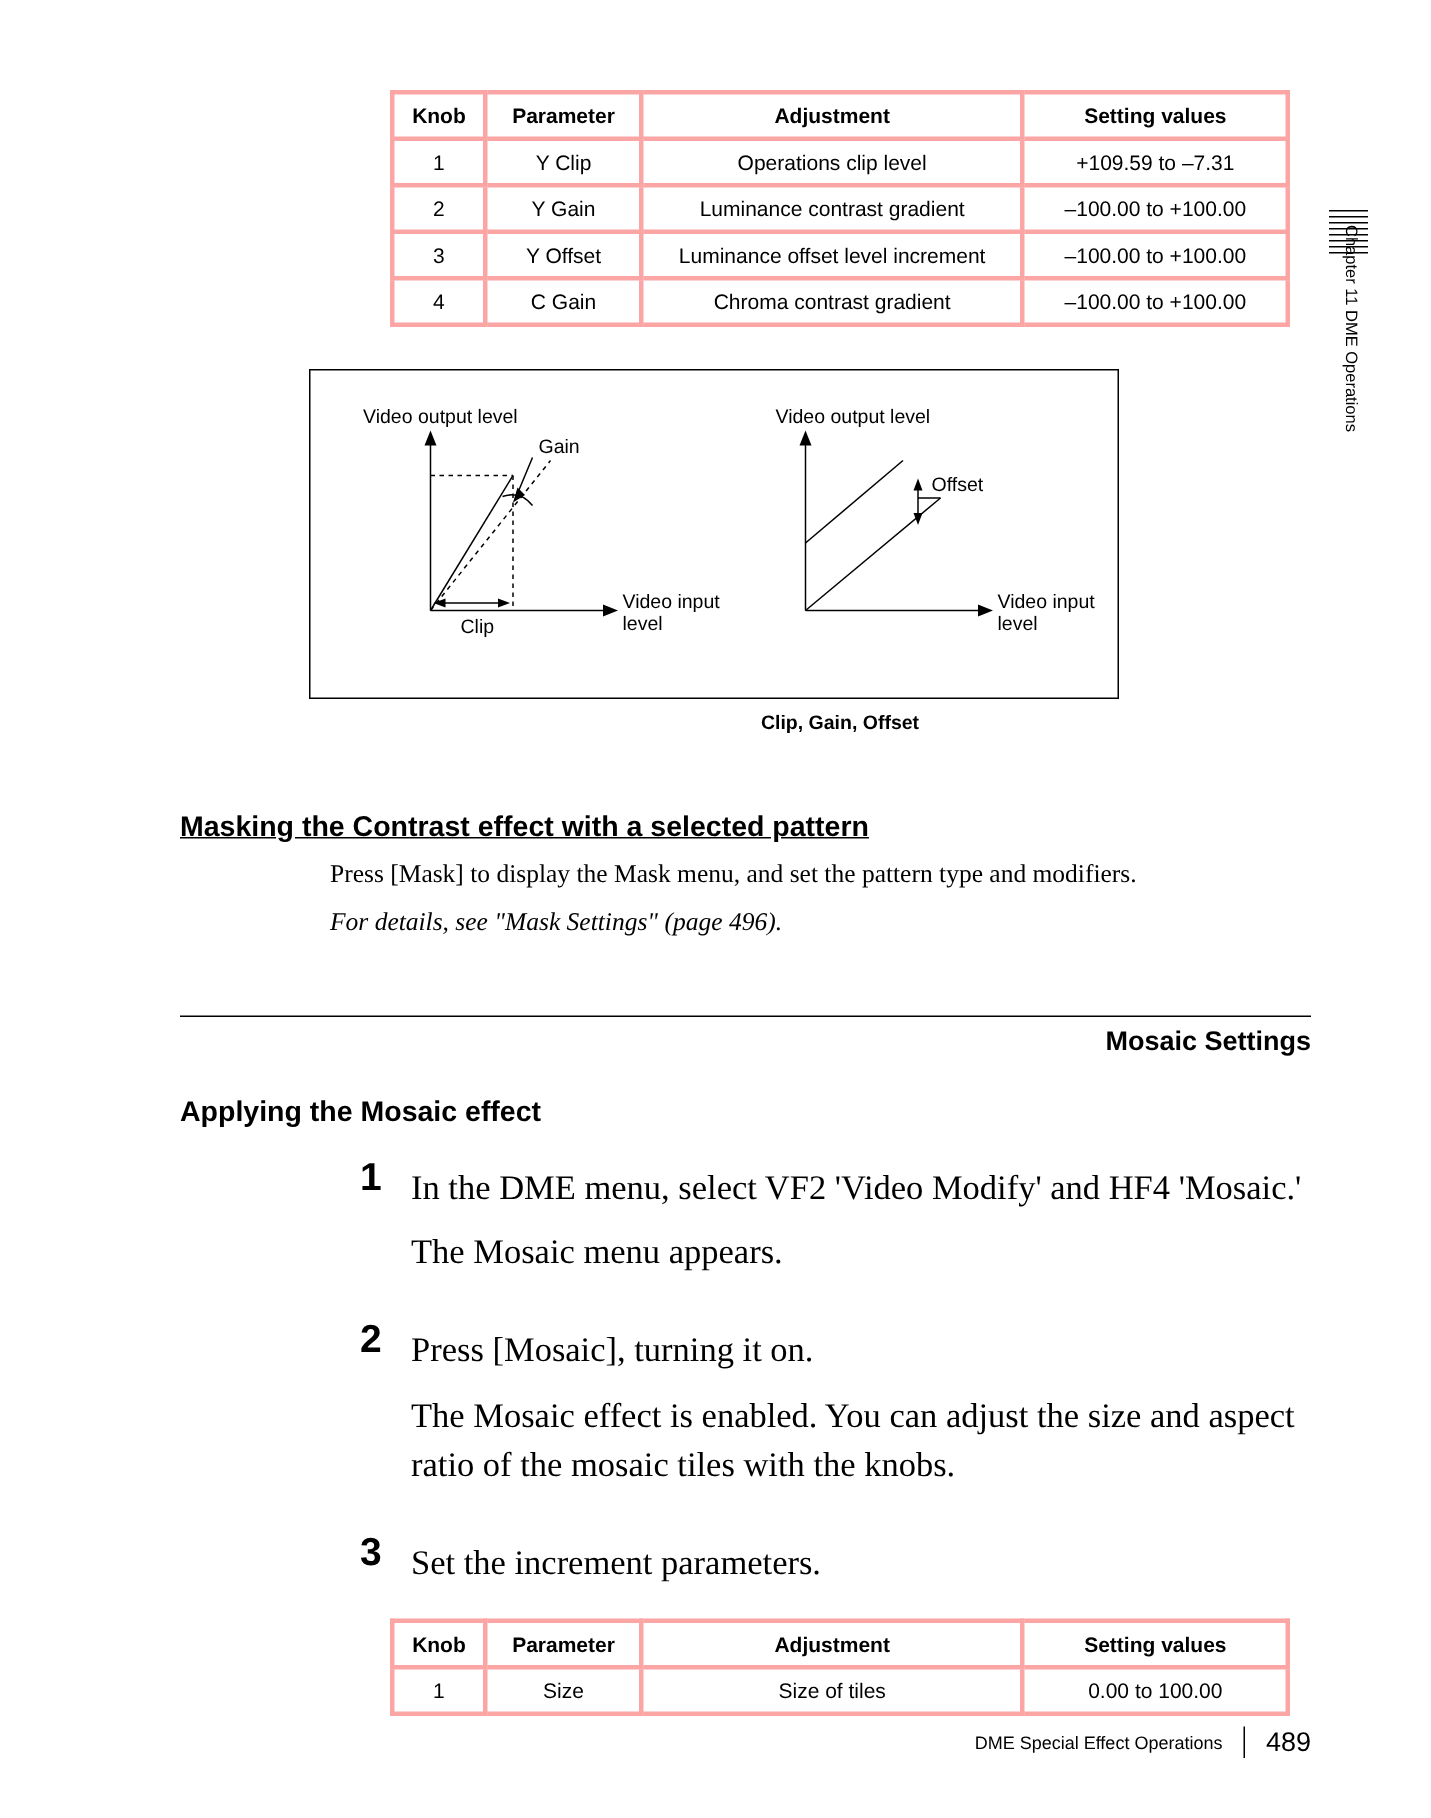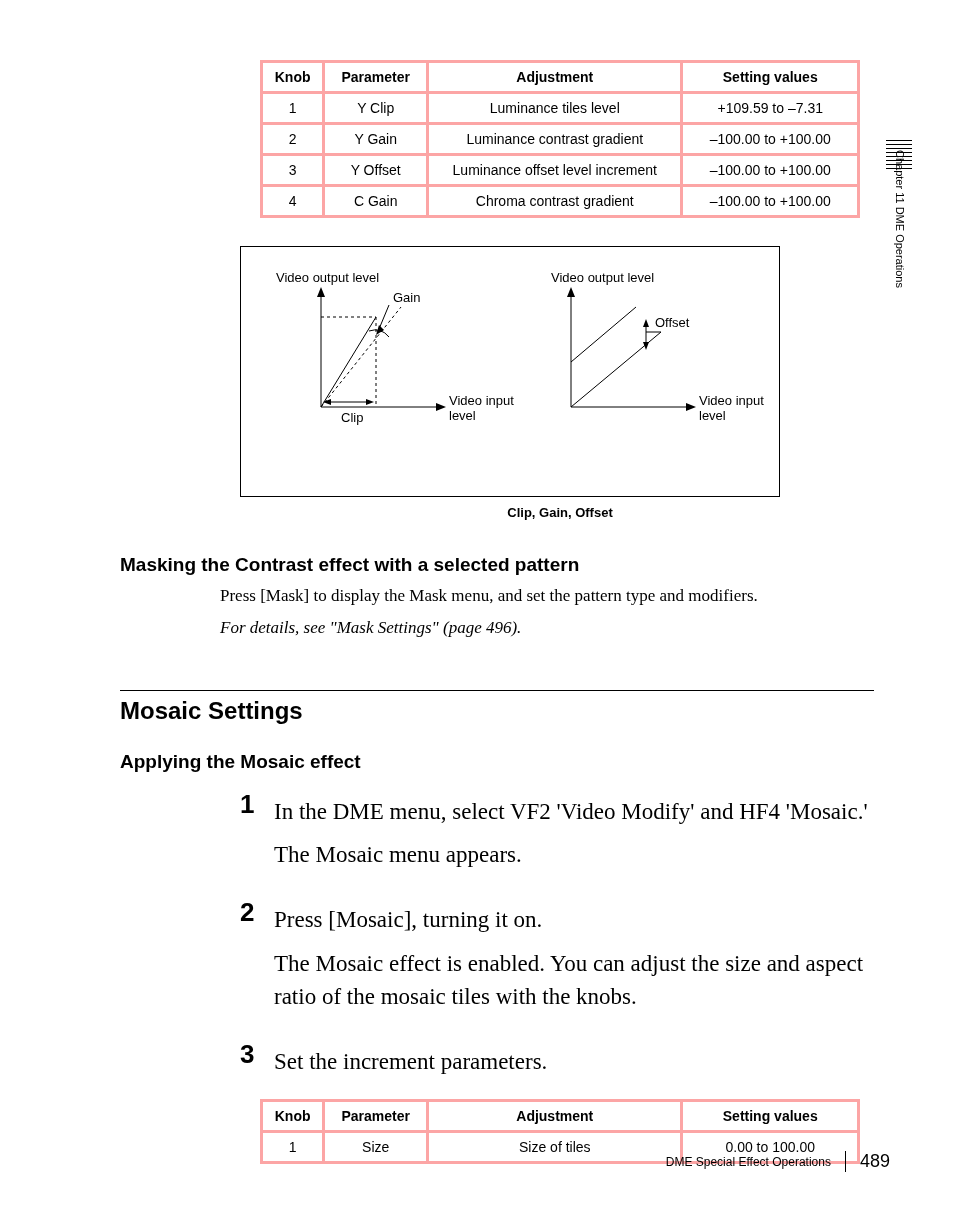--- a/index.html
+++ b/index.html
@@ -29,62 +29,64 @@
   table th {
     font-weight: bold;
   }
   .col-knob { width: 60px; }
   .col-param { width: 100px; }
   .col-adj { width: 245px; margin-left: 47px; }
   .col-set { width: 170px; }
 
   .diagram {
     margin-top: 28px;
-    margin-left: 120px;
+    margin-left: 86px;
     width: 540px;
-    height: 251px;
+    height: 220px;
     border: 1px solid #000;
     position: relative;
     font-family: Arial, Helvetica, sans-serif;
     font-size: 13px;
   }
   .diagram-caption {
     font-family: Arial, Helvetica, sans-serif;
     font-size: 13px;
     text-align: center;
     margin-left: 170px;
     width: 540px;
     margin-top: 8px;
     font-weight: bold;
   }
 
   .h3-bold {
     font-family: Arial, Helvetica, sans-serif;
     font-weight: bold;
     font-size: 19px;
-    margin-top: 34px;
+    margin-top: 52px;
+    text-decoration: underline;
   }
   .body-text {
     font-family: "Times New Roman", Times, serif;
     font-size: 17px;
     margin-left: 100px;
     margin-top: 8px;
     line-height: 1.4;
   }
   .body-italic {
     font-style: italic;
   }
 
   .h2-title {
     font-family: Arial, Helvetica, sans-serif;
     font-weight: bold;
-    font-size: 24px;
+    font-size: 18px;
     margin-top: 50px;
     border-top: 1.5px solid #000;
     padding-top: 6px;
+    text-align: right;
   }
   .h3-nob {
     font-family: Arial, Helvetica, sans-serif;
     font-weight: bold;
     font-size: 19px;
     margin-top: 26px;
   }
 
   .step {
     display: flex;
@@ -123,21 +125,21 @@
     width: 26px;
   }
   .sidebar-lines div {
     border-top: 1px solid #000;
     margin-bottom: 3px;
   }
 
   .footer {
     position: absolute;
     bottom: 40px;
-    right: 64px;
+    right: 80px;
     font-family: Arial, Helvetica, sans-serif;
     font-size: 12px;
     display: flex;
     align-items: center;
     gap: 14px;
   }
   .footer .page {
     font-size: 18px;
     border-left: 1px solid #000;
     padding-left: 14px;
@@ -166,21 +168,21 @@
       <th class="col-knob">Knob</th>
       <th class="col-param">Parameter</th>
       <th class="col-adj">Adjustment</th>
       <th class="col-set">Setting values</th>
     </tr>
   </thead>
   <tbody>
     <tr>
       <td>1</td>
       <td>Y Clip</td>
-      <td>Luminance tiles level</td>
+      <td>Operations clip level</td>
       <td>+109.59 to –7.31</td>
     </tr>
     <tr>
       <td>2</td>
       <td>Y Gain</td>
       <td>Luminance contrast gradient</td>
       <td>–100.00 to +100.00</td>
     </tr>
     <tr>
       <td>3</td>

